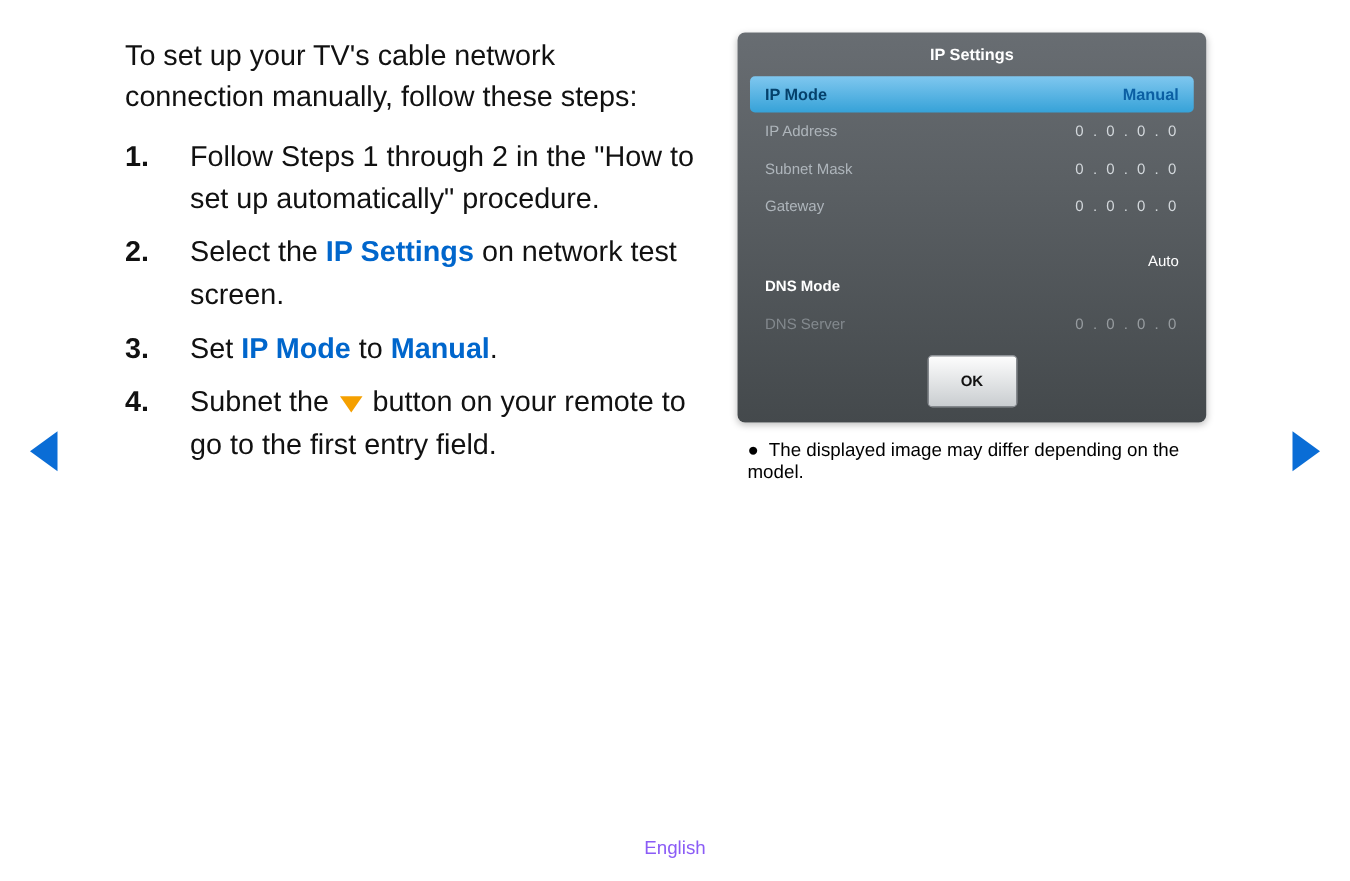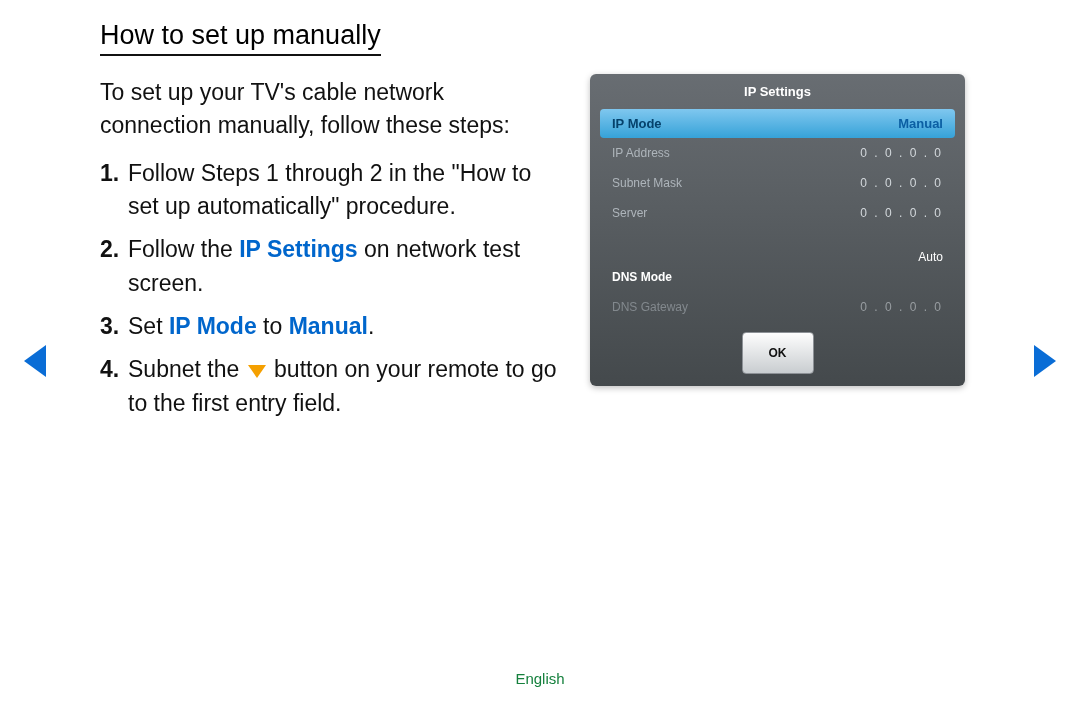--- a/index.html
+++ b/index.html
@@ -41,21 +41,21 @@
     margin: 0;
   }
   ol.steps li {
     display: flex;
     margin-bottom: 10px;
   }
   ol.steps li .num {
     font-weight: bold;
     min-width: 28px;
   }
-  ol.steps li .step-text { flex: 1; }
+  ol.steps li .step-text { flex: 1; margin-left: 24px; }
   .hl { color: #0066cc; font-weight: bold; }
   .down-icon {
     display: inline-block;
     width: 0; height: 0;
     border-left: 9px solid transparent;
     border-right: 9px solid transparent;
     border-top: 13px solid #f5a000;
     vertical-align: -1px;
     margin: 0 2px;
   }
@@ -137,44 +137,43 @@
     border-top: 16px solid transparent;
     border-bottom: 16px solid transparent;
     border-left: 22px solid #0a6dd6;
   }
   .footer-lang {
     position: absolute;
     bottom: 18px;
     width: 100%;
     text-align: center;
     font-size: 15px;
-    color: #15803d;
+    color: #8b5cf6;
   }
 </style>
 </head>
 <body>
 
 <div class="nav-arrow nav-left"></div>
 <div class="nav-arrow nav-right"></div>
 
 <div class="page">
-  <h1 class="title">How to set up manually</h1>
 
   <div class="content-row">
     <div class="text-col">
       <p class="intro">To set up your TV's cable network connection manually, follow these steps:</p>
       <ol class="steps">
         <li>
           <span class="num">1.</span>
           <span class="step-text">Follow Steps 1 through 2 in the "How to set up automatically" procedure.</span>
         </li>
         <li>
           <span class="num">2.</span>
           <span class="step-text">
-            <span>Follow the </span><span class="hl">IP Settings</span><span> on network test screen.</span>
+            <span>Select the </span><span class="hl">IP Settings</span><span> on network test screen.</span>
           </span>
         </li>
         <li>
           <span class="num">3.</span>
           <span class="step-text">
             <span>Set </span><span class="hl">IP Mode</span><span> to </span><span class="hl">Manual</span><span>.</span>
           </span>
         </li>
         <li>
           <span class="num">4.</span>
@@ -194,31 +193,34 @@
         </div>
         <div class="ip-row">
           <span class="label">IP Address</span>
           <span class="value">0 . 0 . 0 . 0</span>
         </div>
         <div class="ip-row">
           <span class="label">Subnet Mask</span>
           <span class="value">0 . 0 . 0 . 0</span>
         </div>
         <div class="ip-row">
-          <span class="label">Server</span>
+          <span class="label">Gateway</span>
           <span class="value">0 . 0 . 0 . 0</span>
         </div>
         <div class="ip-spacer"></div>
         <div class="ip-row-strong">
           <span class="label">DNS Mode</span>
           <span class="value">Auto</span>
         </div>
         <div class="ip-row dim">
-          <span class="label">DNS Gateway</span>
+          <span class="label">DNS Server</span>
           <span class="value">0 . 0 . 0 . 0</span>
         </div>
         <div class="ok-btn">OK</div>
+      </div>
+      <div class="disclaimer">
+        <span class="bullet">●</span><span>The displayed image may differ depending on the model.</span>
       </div>
     </div>
   </div>
 </div>
 
 <div class="footer-lang">English</div>
 
 </body></html>

